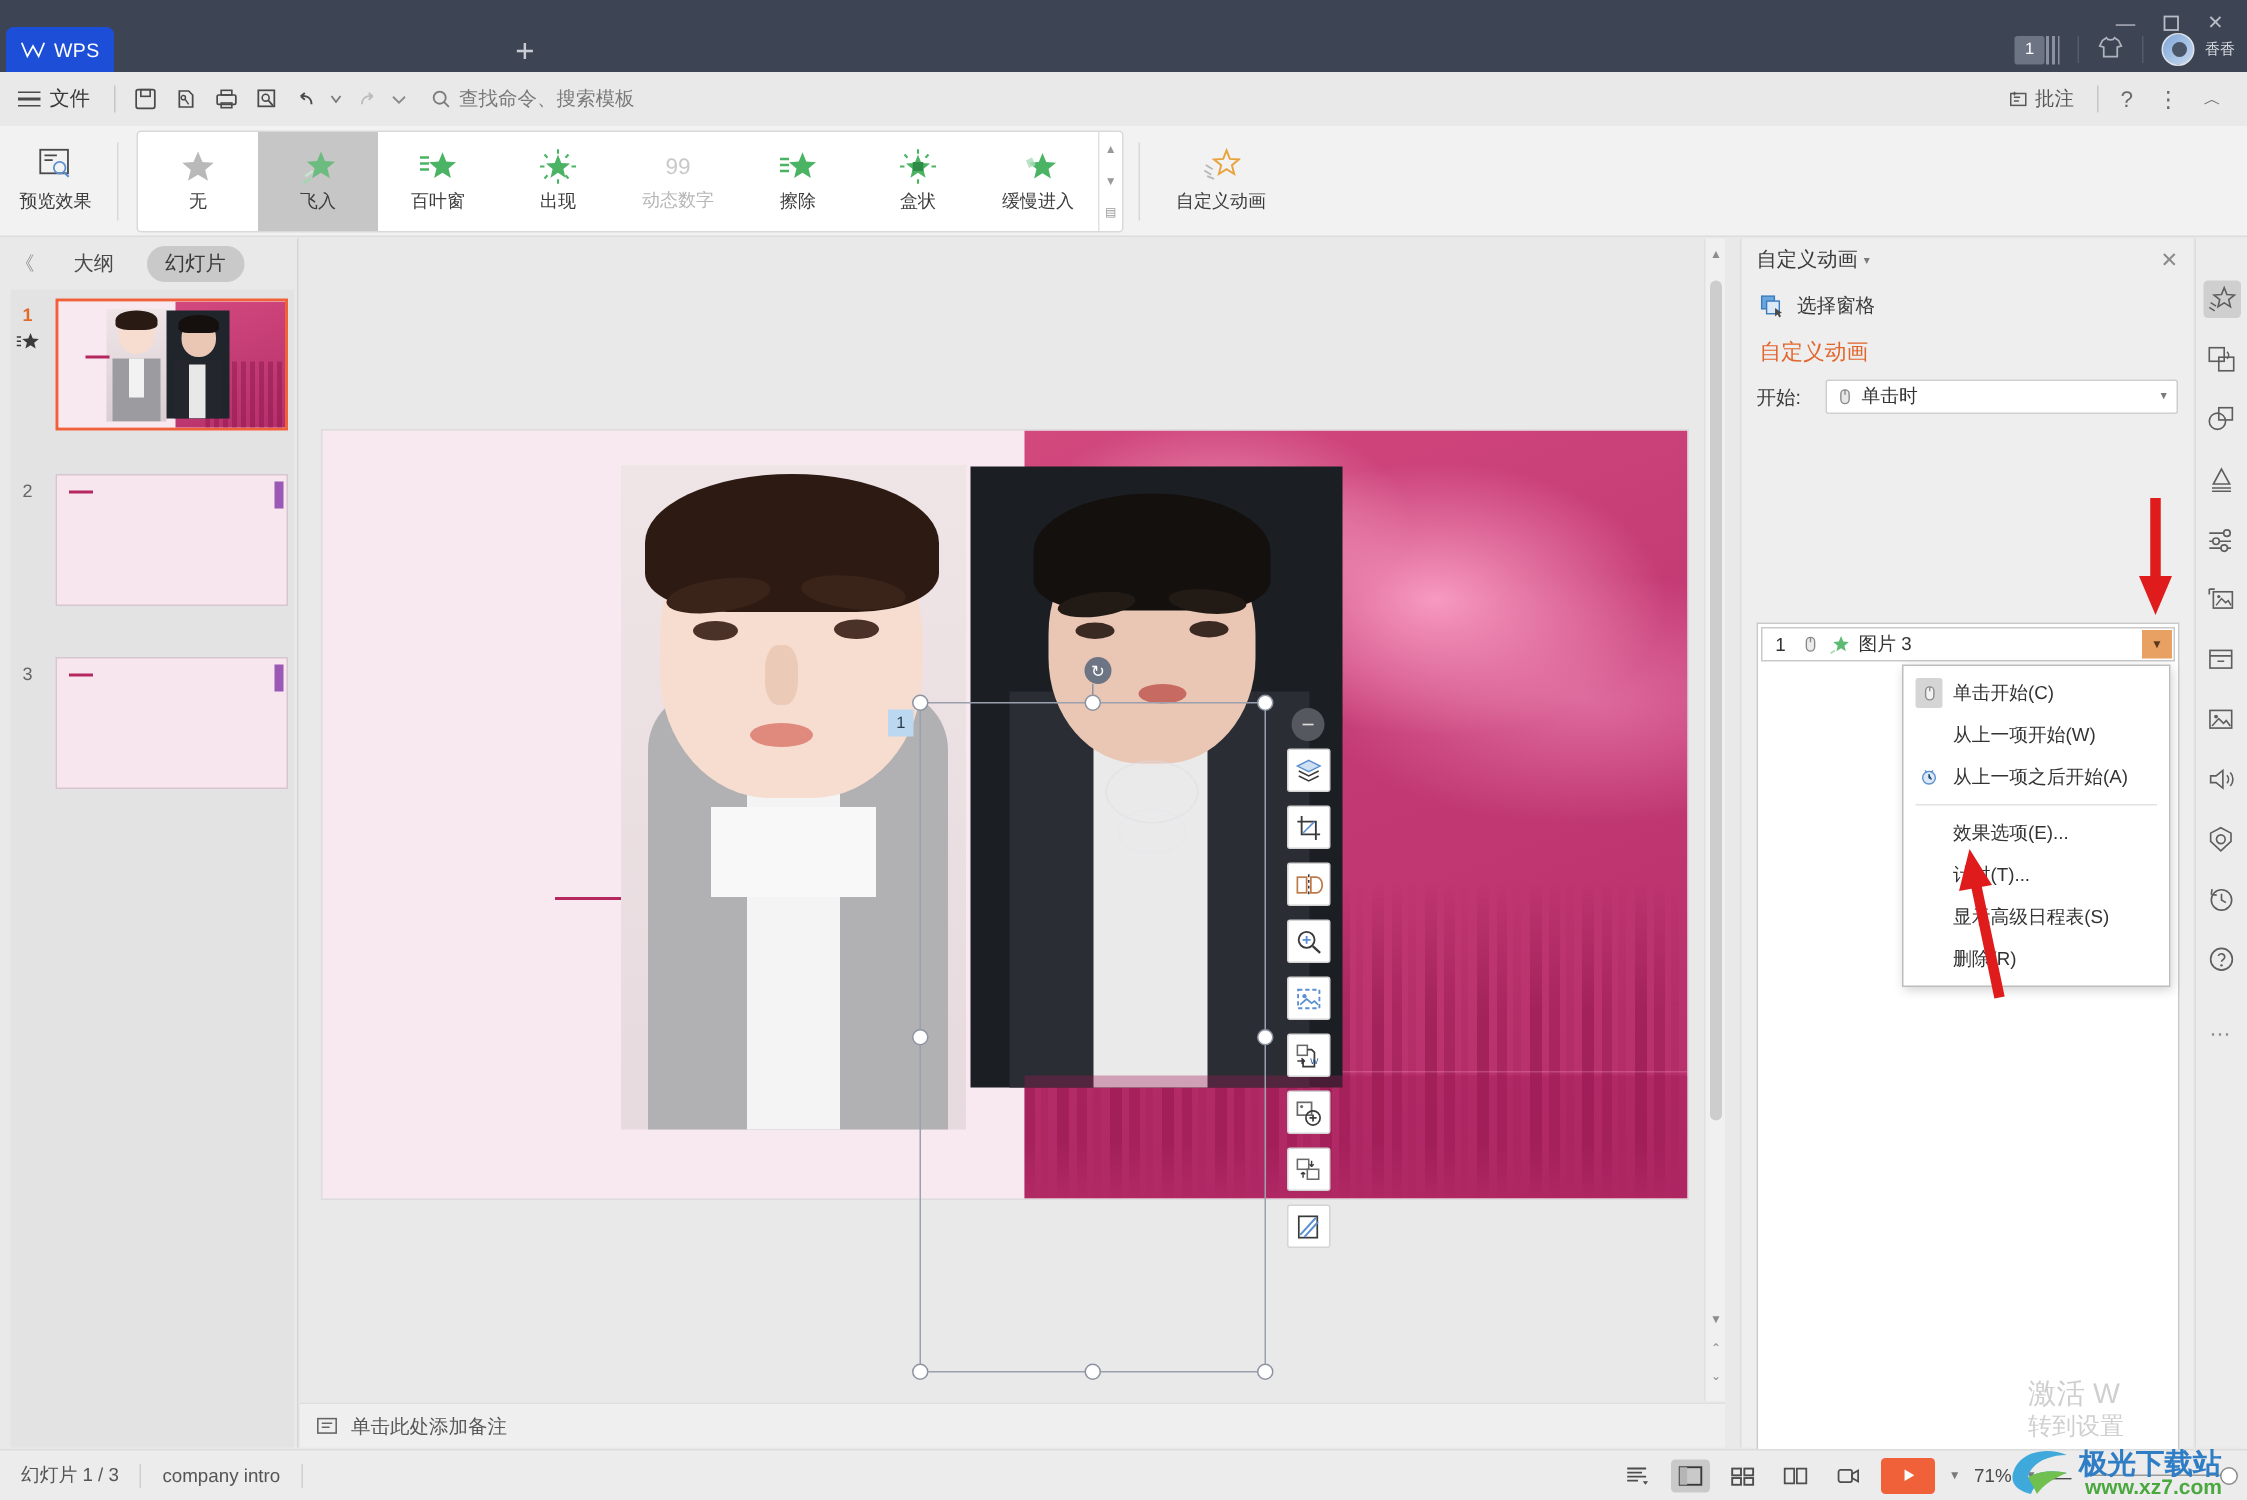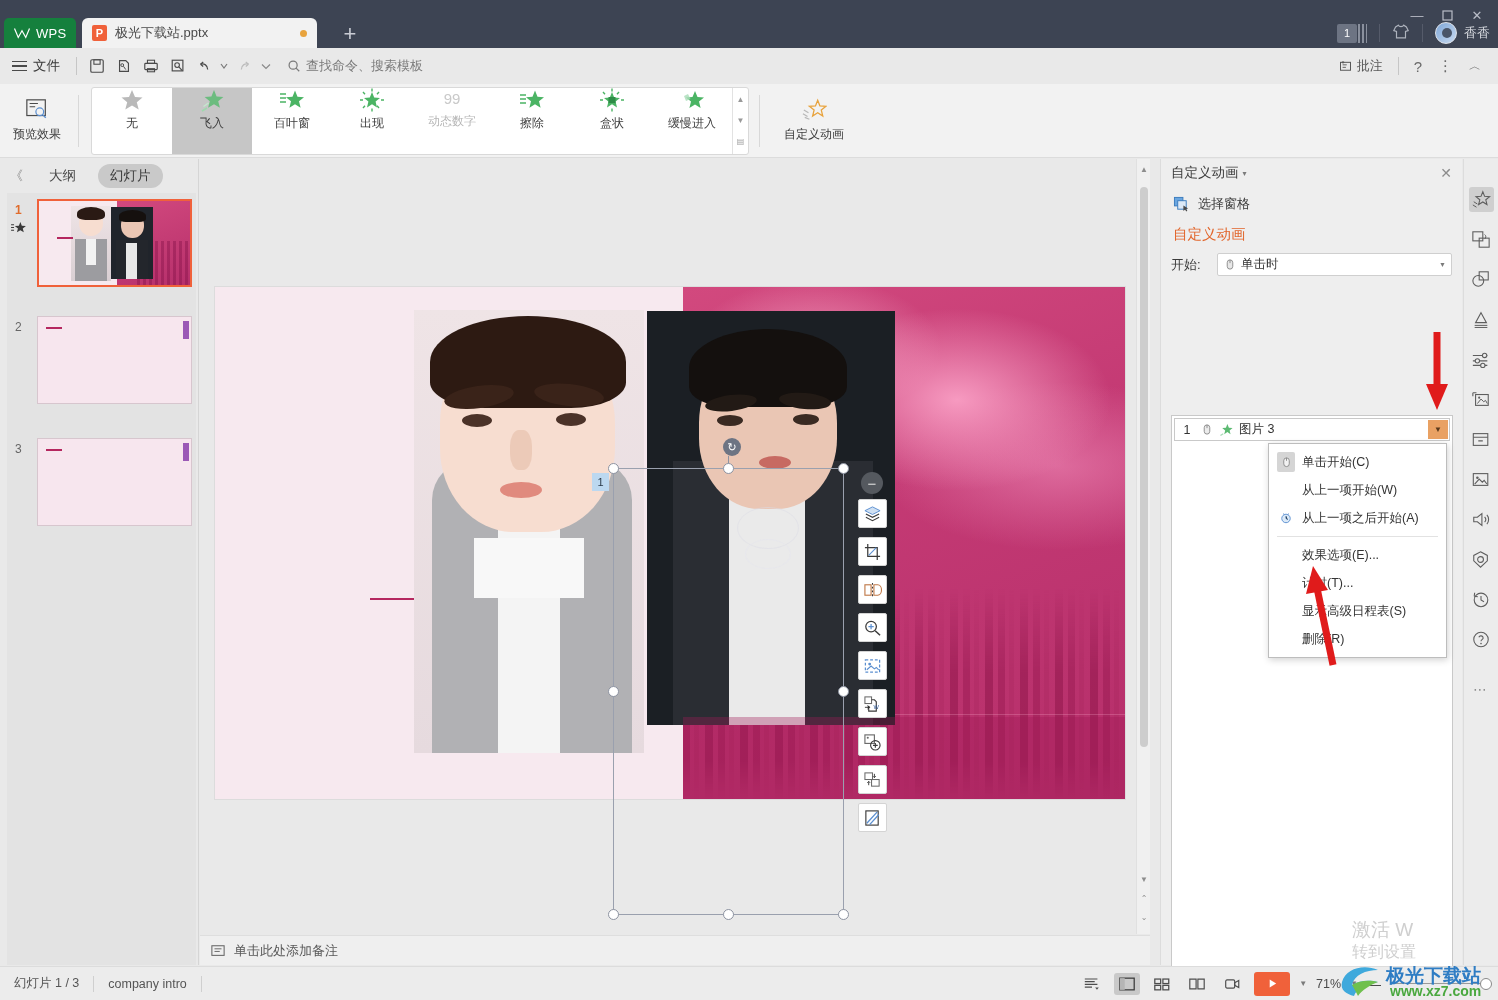--- a/index.html
+++ b/index.html
@@ -7,21 +7,21 @@
     width:1498px; height:1000px; overflow:hidden;
     font-family:"Liberation Sans","DejaVu Sans",sans-serif;
     font-size:13px; color:#333; background:#e9e9e9;
     -webkit-font-smoothing:antialiased;
   }
   .app { position:relative; width:1498px; height:1000px; }
 
   
   .titlebar { position:absolute; left:0; top:0; width:1498px; height:48px; background:#3d4453; }
   .wps-btn { position:absolute; left:4px; top:18px; width:72px; height:30px;
-    background:#15803d; border-radius:5px 5px 0 0; display:flex; align-items:center; gap:5px; padding-left:9px; }
+    background:#1d4ed8; border-radius:5px 5px 0 0; display:flex; align-items:center; gap:5px; padding-left:9px; }
   .wps-logo { width:18px; height:14px; color:#fff; }
   .wps-txt { color:#fff; font-size:13px; letter-spacing:.3px; }
   .tab-doc { position:absolute; left:82px; top:18px; width:235px; height:30px;
     background:#f2f2f2; border-radius:6px 6px 0 0; display:flex; align-items:center; padding:0 10px; }
   .tab-ico { width:15px; height:16px; background:#f0613a; border-radius:2px; position:relative; flex:0 0 auto; }
   .tab-ico:after { content:"P"; position:absolute; inset:0; color:#fff; font-size:11px;
     font-weight:bold; display:flex; align-items:center; justify-content:center; }
   .tab-name { margin-left:8px; font-size:13px; color:#4a4a4a; flex:1; white-space:nowrap; overflow:hidden; }
   .tab-dot { width:7px; height:7px; border-radius:50%; background:#e8a33d; }
   .tab-plus { position:absolute; left:338px; top:23px; width:24px; height:24px; color:#c9ccd4;
@@ -34,21 +34,21 @@
   .pgnum { width:20px; height:19px; background:#6d7483; color:#fff; font-size:11px;
     display:flex; align-items:center; justify-content:center; border-radius:2px;}
   .pgbars { width:9px; height:19px; margin-left:1px;
     background:repeating-linear-gradient(90deg,#8a909d 0 2px,transparent 2px 4px); }
   .vsep { width:1px; height:18px; background:#555b6a; margin:0 12px; }
   .shirt { color:#aeb3bd; }
   .avatar { width:22px; height:22px; border-radius:50%;
      background:linear-gradient(135deg,#7fa7d8,#c7d9ef); border:1.5px solid #dfe3ea; position:relative;}
   .avatar:after{content:"";position:absolute;left:6px;top:5px;width:10px;height:10px;border-radius:50%;
      background:#4a5568;}
-  .uname { color:#d7dae0; font-size:13px; margin-left:7px; }
+  .uname { color:#d7dae0; font-size:10px; margin-left:7px; }
 
   
   .menubar { position:absolute; left:0; top:48px; width:1498px; height:36px;
      background:#e9e9e9; display:flex; align-items:center; }
   .mfile { display:flex; align-items:center; gap:6px; padding:0 10px 0 12px; color:#3a3a3a; font-size:13.5px;}
   .hmb { display:inline-flex; flex-direction:column; gap:3px; }
   .hmb i { display:block; width:15px; height:1.6px; background:#4a4a4a; }
   .qsep { width:1px; height:18px; background:#c6c6c6; margin:0 6px; }
   .qicon { width:27px; height:26px; display:flex; align-items:center; justify-content:center; color:#4a4a4a; }
   .qicon.dim { color:#bcbcbc; }
@@ -61,21 +61,21 @@
 
   
   .ribbon { position:absolute; left:0; top:84px; width:1498px; height:74px; background:#f2f2f2;
      border-bottom:1px solid #dcdcdc; display:flex; align-items:center; }
   .rb-preview { width:74px; height:70px; display:flex; flex-direction:column; align-items:center;
      justify-content:center; gap:4px; color:#3c3c3c; font-size:12px; }
   .rb-div { width:1px; height:52px; background:#d8d8d8; margin:0 4px; }
   .gallery { display:flex; align-items:center; background:#fff; border:1px solid #d9d9d9;
      border-radius:3px; height:68px; margin-left:8px; }
   .gcell { width:80px; height:66px; display:flex; flex-direction:column; align-items:center;
-     gap:3px; font-size:12px; color:#3c3c3c; }
+     justify-content:center; gap:3px; font-size:12px; color:#3c3c3c; }
   .gcell.sel { background:#c6c6c6; }
   .gcell.dis { color:#b6b6b6; }
   .gscroll { display:flex; flex-direction:column; justify-content:space-between; height:66px;
       border-left:1px solid #e2e2e2; width:16px; padding:2px 0;}
   .gscroll span { display:flex; align-items:center; justify-content:center; height:20px;
       color:#999; font-size:8px; }
   .rb-custom { width:84px; height:70px; display:flex; flex-direction:column; align-items:center;
      justify-content:center; gap:4px; color:#3c3c3c; font-size:12px; margin-left:8px; }
 
   
@@ -218,25 +218,20 @@
 
 <div class="app">
 
   <div class="titlebar">
     <div class="wps-btn">
       <svg class="wps-logo" viewBox="0 0 24 18">
         <path d="M2 3 L7 15 L12 6 L17 15 L22 3" fill="none" stroke="#fff" stroke-width="1.6"></path>
       </svg>
       <span class="wps-txt">WPS</span>
     </div>
-    <div class="tab-doc">
-      <span class="tab-ico"></span>
-      <span class="tab-name">极光下载站.pptx</span>
-      <span class="tab-dot"></span>
-    </div>
     <div class="tab-plus">+</div>
 
     <div class="win-ctl" style="right:6px;">
       <div>—</div>
       <div>
         <svg width="11" height="11" viewBox="0 0 11 11">
             <rect x="1" y="1" width="9" height="9" fill="none" stroke="#b9bdc7" stroke-width="1.2"></rect>
           </svg>
       </div>
       <div>✕</div>

